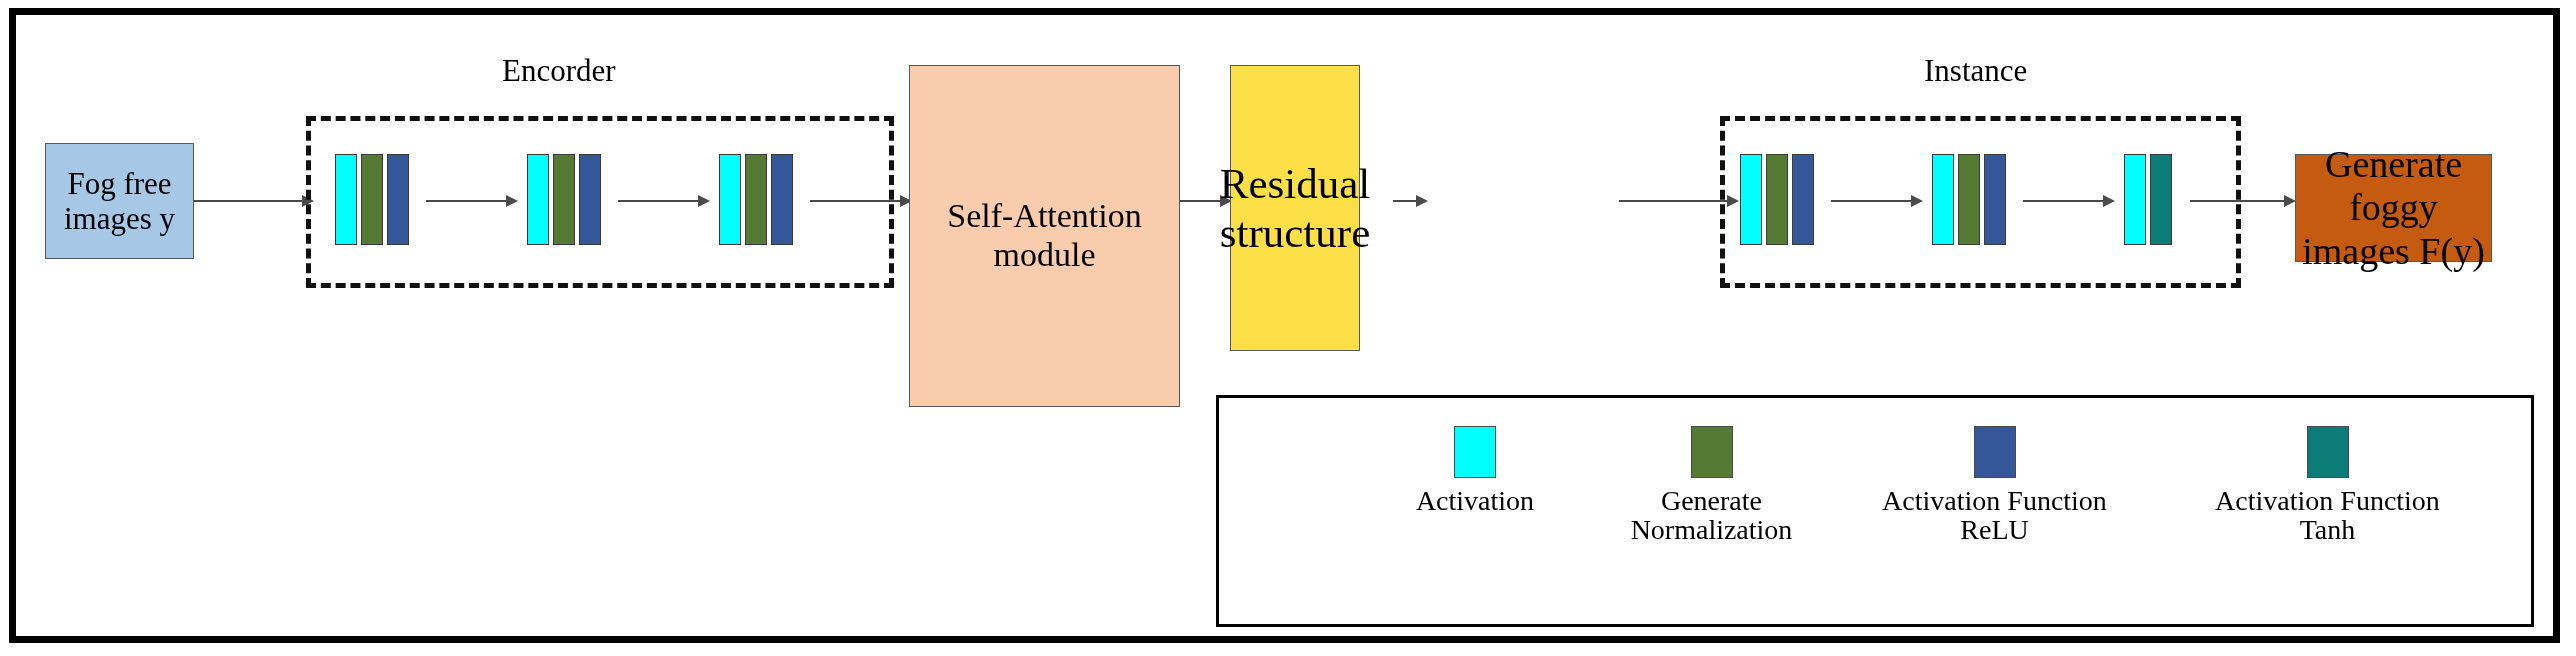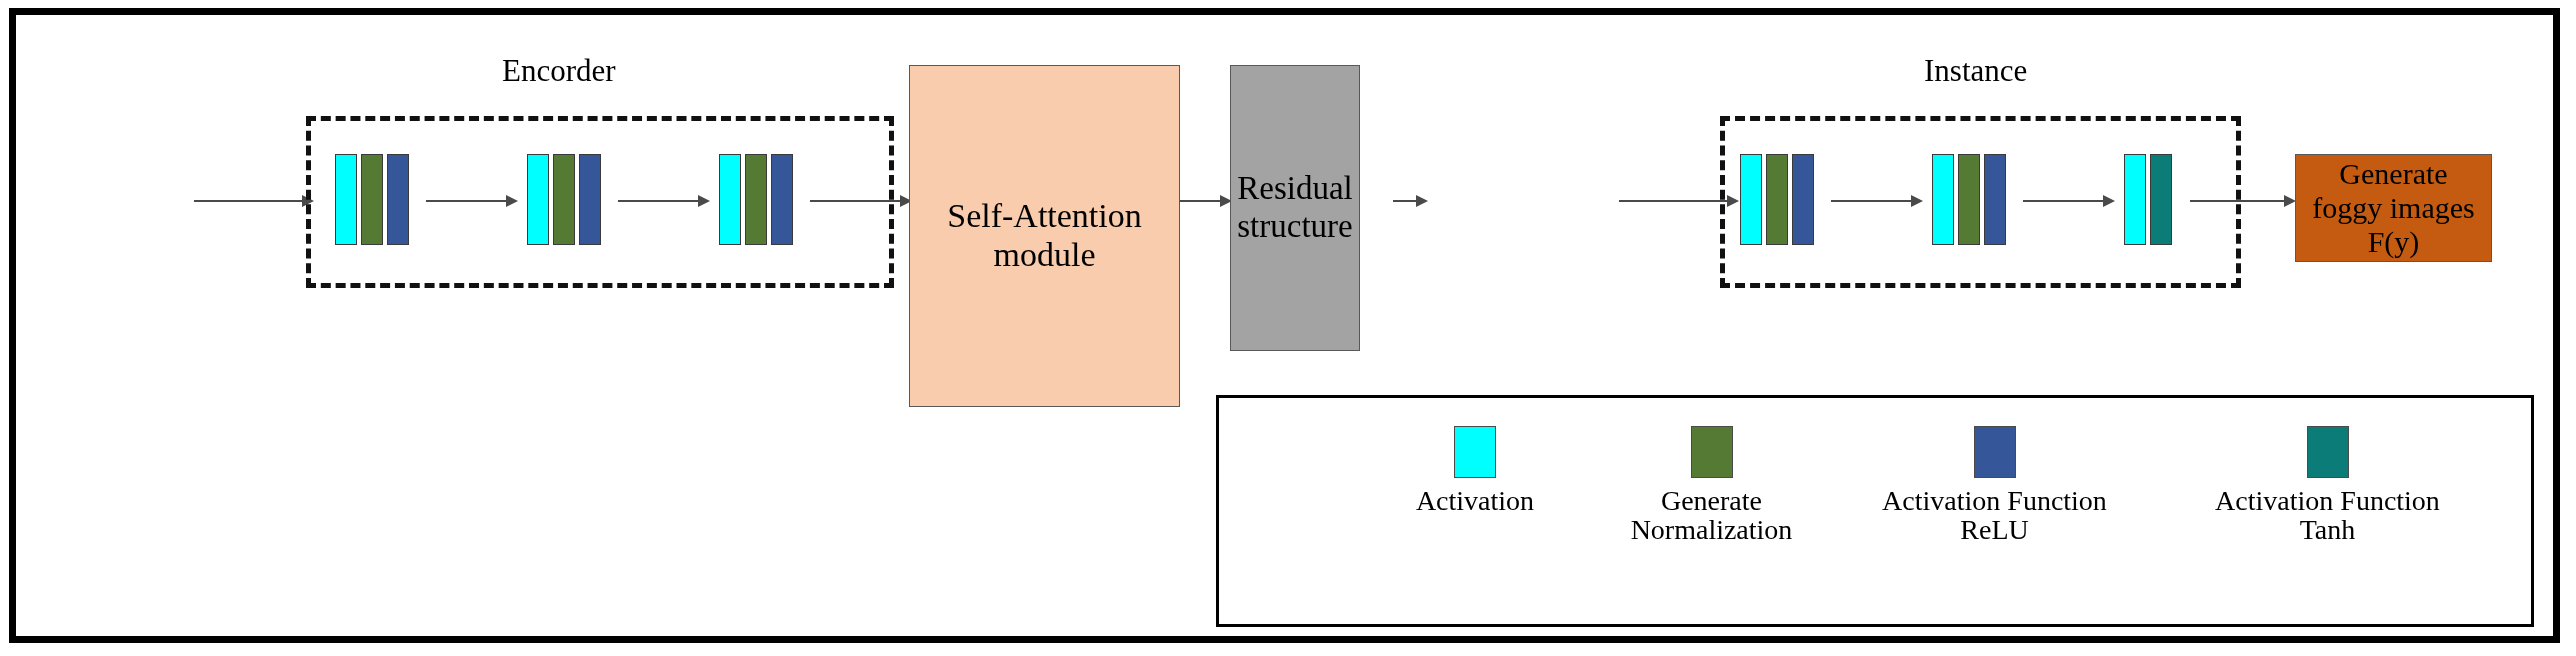--- a/index.html
+++ b/index.html
@@ -46,29 +46,29 @@
   #box-input {
     left: 45px; top: 143px; width: 149px; height: 116px;
     background: #A6C7E5; font-size: 31px;
   }
   #box-self-attention {
     left: 909px; top: 65px; width: 271px; height: 342px;
     background: #F8CCAC; font-size: 34px;
   }
   #box-residual {
     left: 1230px; top: 65px; width: 130px; height: 286px;
-    background: #a3a3a3; font-size: 33px;
+    background: #fde047; font-size: 43px;
   }
   #box-atrous {
     left: 1426px; top: 65px; width: 193px; height: 286px;
     background: #C8E0B4; font-size: 31px;
   }
   #box-output {
     left: 2295px; top: 154px; width: 197px; height: 108px;
-    background: #C55A11; font-size: 30px;
+    background: #C55A11; font-size: 38px;
   }
 
   
   .group-frame {
     position: absolute;
     box-sizing: border-box;
     border: 5.5px dashed #111111;
     background: transparent;
   }
   #frame-encoder { left: 306px; top: 116px; width: 588px; height: 172px; }
@@ -143,20 +143,23 @@
     line-height: 1.06;
     white-space: pre-line;
   }
 </style>
 </head>
 <body>
 
 <div id="canvas">
   <div class="outer-frame"></div>
 
+  <div class="pbox" id="box-input">
+    <span>Fog free images y</span>
+  </div>
 
   <div class="arrow" style="left:194px; top:200px; width:118px;"></div>
 
   <div class="group-title" id="title-encoder">Encorder</div>
   <div class="group-frame" id="frame-encoder"></div>
 
   <div class="layer-group" style="left:335px; top:154px;">
     <div class="bar" style="background:#00FFFF"></div>
     <div class="bar" style="background:#557A33"></div>
     <div class="bar" style="background:#35579A"></div>

